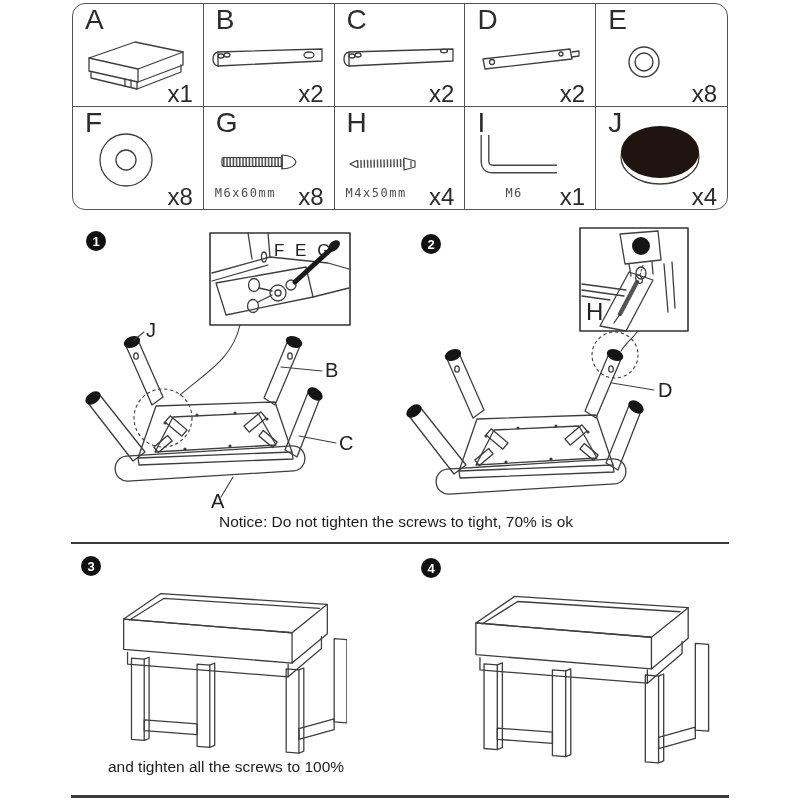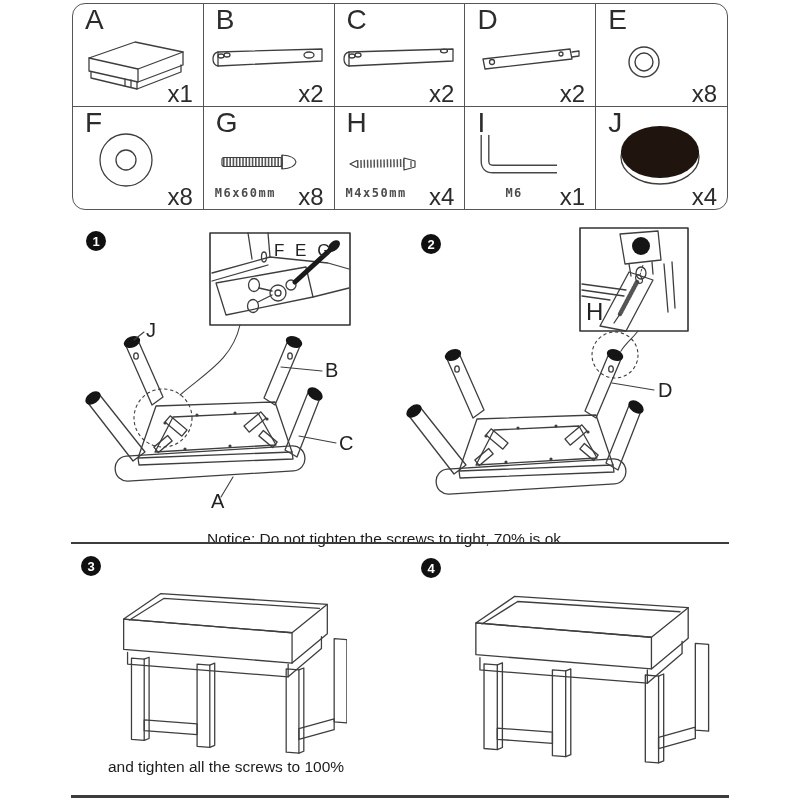--- a/index.html
+++ b/index.html
@@ -8,31 +8,31 @@
   
   .parts-table{position:absolute;left:72px;top:3px;width:656px;height:207px;
     display:grid;grid-template-columns:repeat(5,1fr);grid-template-rows:1fr 1fr;
     border:1.6px solid #555;border-radius:13px;overflow:hidden;box-sizing:border-box;}
   .cell{position:relative;border-right:1.4px solid #555;border-bottom:1.4px solid #555;}
   .cell:nth-child(5n){border-right:none;}
   .cell:nth-child(n+6){border-bottom:none;}
   .letter{position:absolute;top:0px;left:12px;font-size:28px;font-weight:400;color:#2c2c2c;}
   .qty{position:absolute;bottom:-2px;right:10px;font-size:24px;color:#2c2c2c;}
   .spec{position:absolute;bottom:9px;left:11px;font-size:12px;letter-spacing:1.5px;
-        color:#4d4d4d;font-family:"DejaVu Sans Mono",monospace;white-space:nowrap;font-weight:bold;}
+        color:#4d4d4d;font-family:"DejaVu Sans Mono",monospace;white-space:nowrap;}
   .spec-i{left:40px;}
   .part-svg{position:absolute;}
   
   .badge{position:absolute;width:20px;height:20px;border-radius:50%;background:#101010;
          color:#fff;display:flex;align-items:center;justify-content:center;
          font-size:13px;font-weight:bold;line-height:1;}
   .step-svg{position:absolute;}
   
-  .notice{position:absolute;left:56px;top:513px;width:656px;text-align:center;
-          font-size:15.5px;color:#1c1c1c;margin-top:17px;}
+  .notice{position:absolute;left:68px;top:513px;width:656px;text-align:center;
+          font-size:15.5px;color:#1c1c1c;}
   .divider{position:absolute;left:71px;width:658px;background:#3c3c3c;}
   .footer-text{position:absolute;left:80px;top:755px;width:292px;text-align:center;
                font-size:15.5px;line-height:23.5px;color:#1c1c1c;}
 </style>
 </head>
 <body>
 
 <div class="page">
 
   <div class="parts-table">

